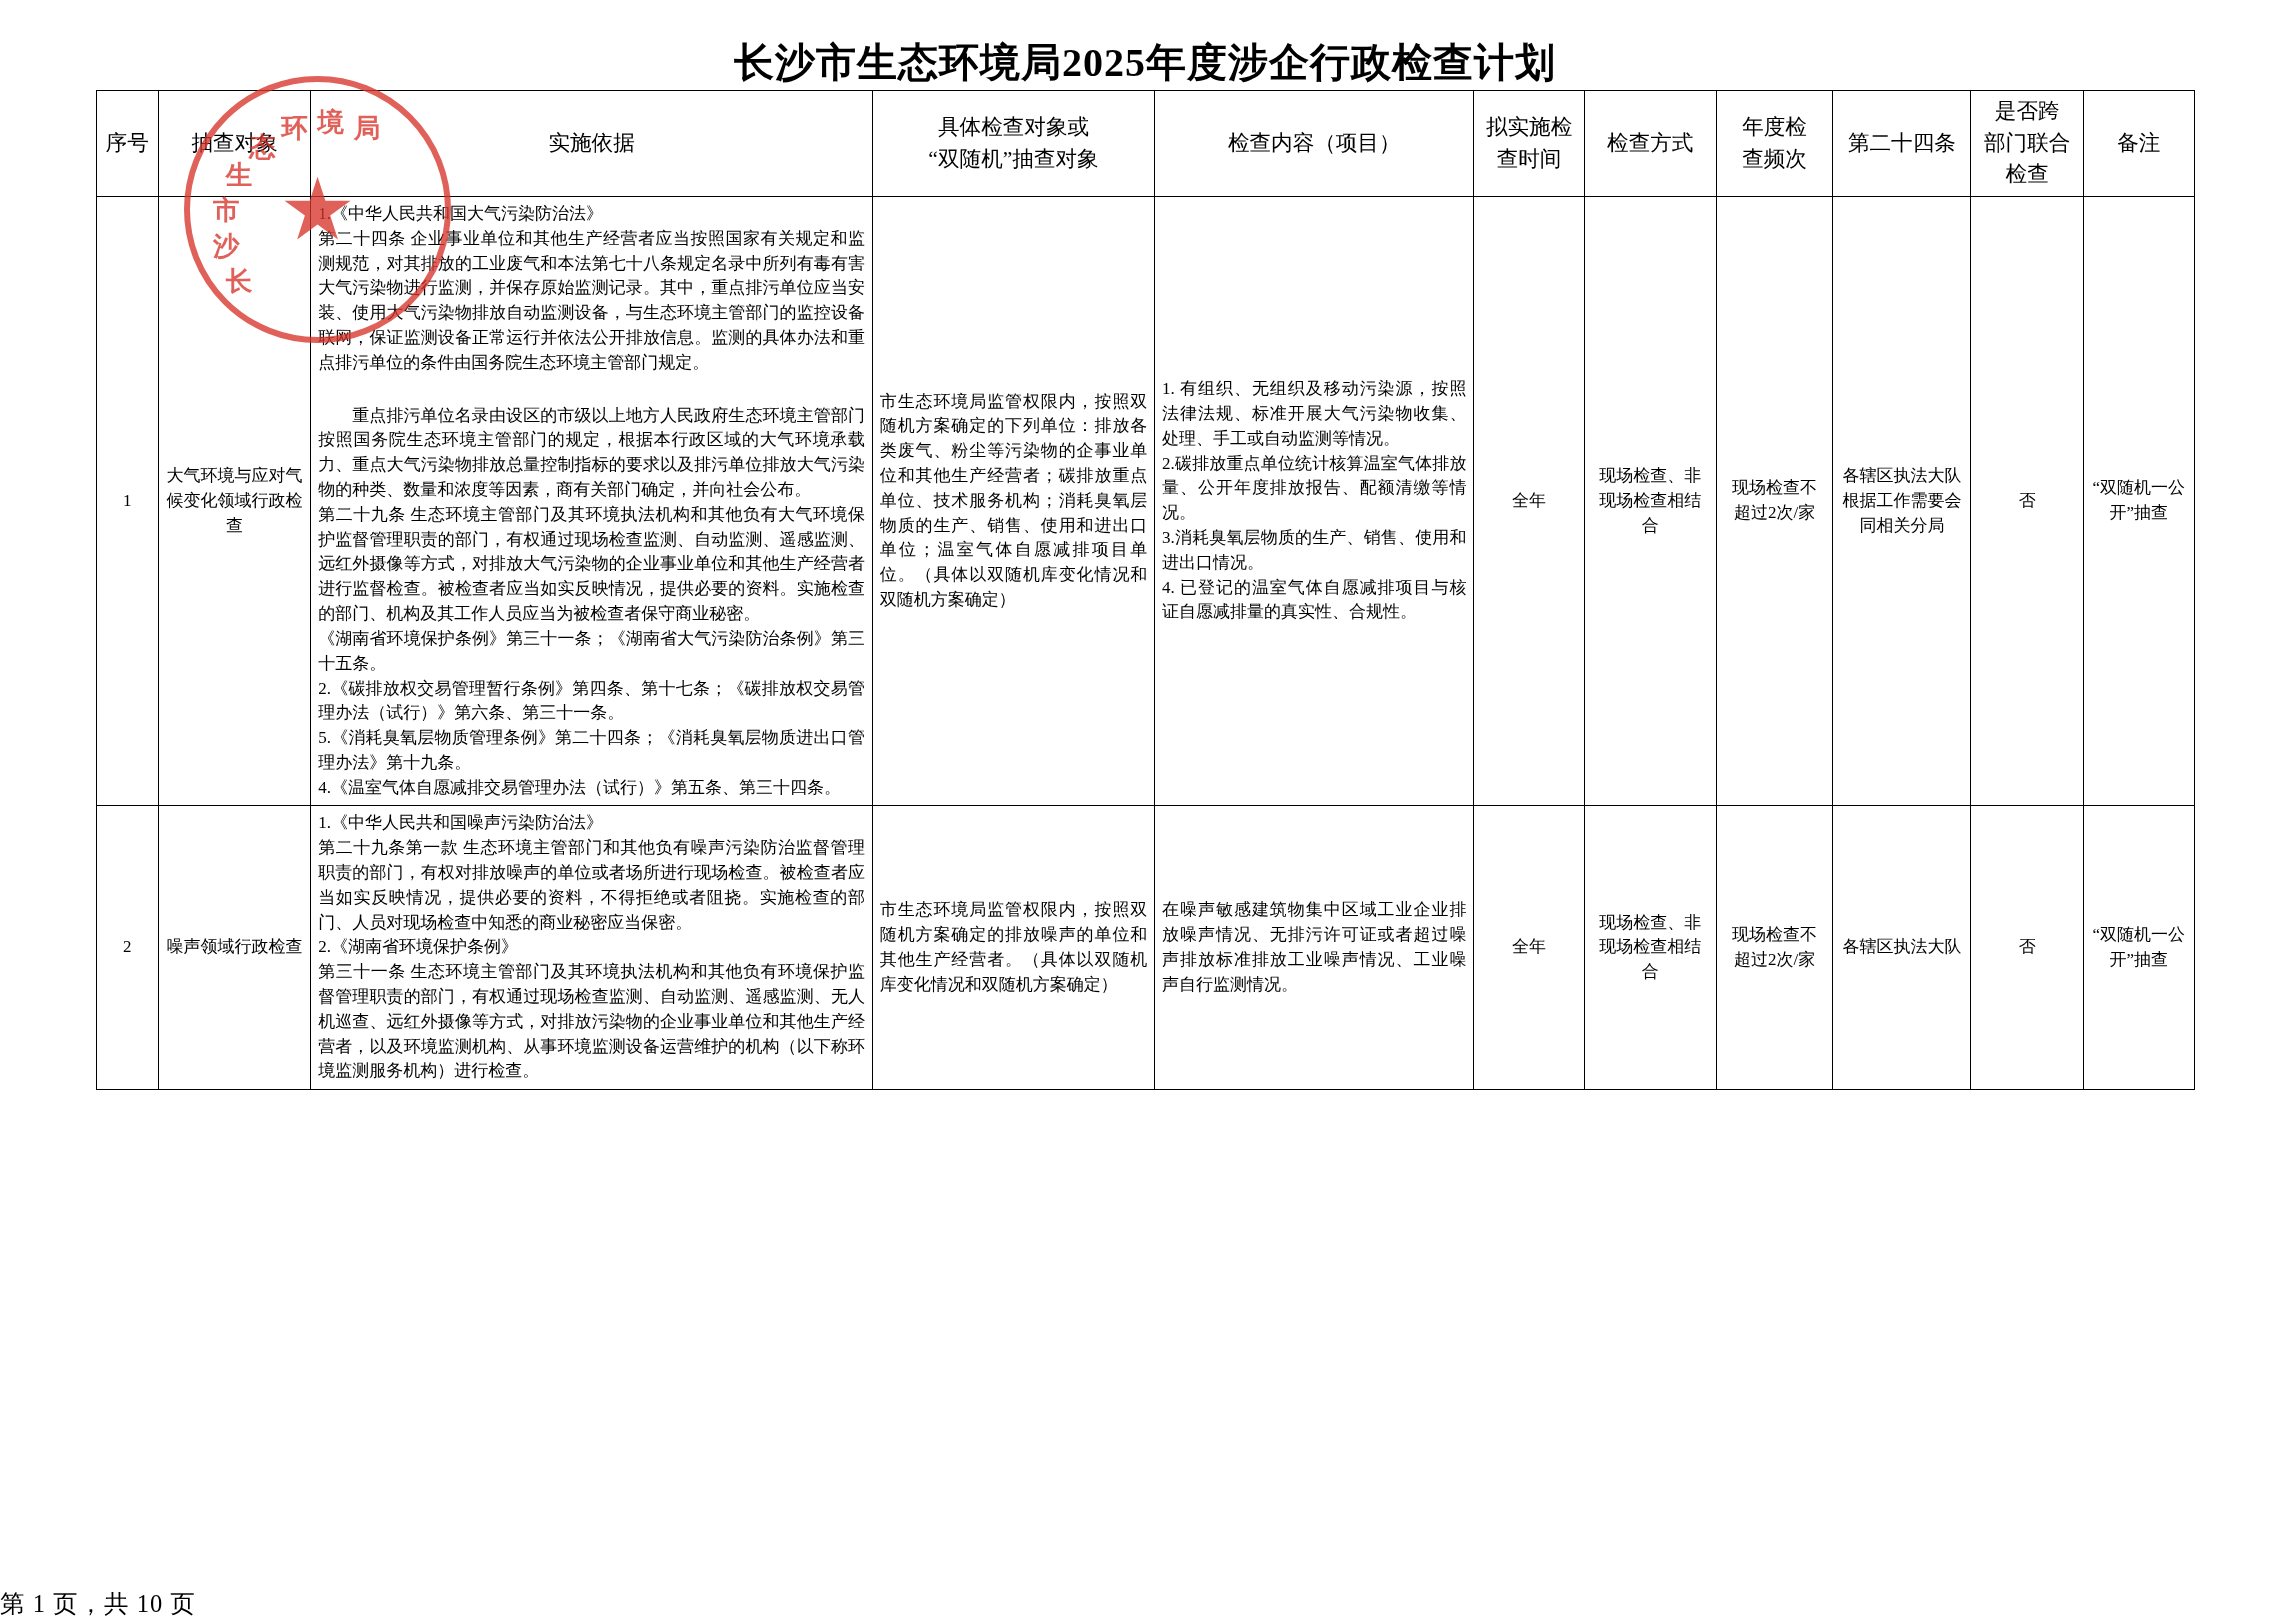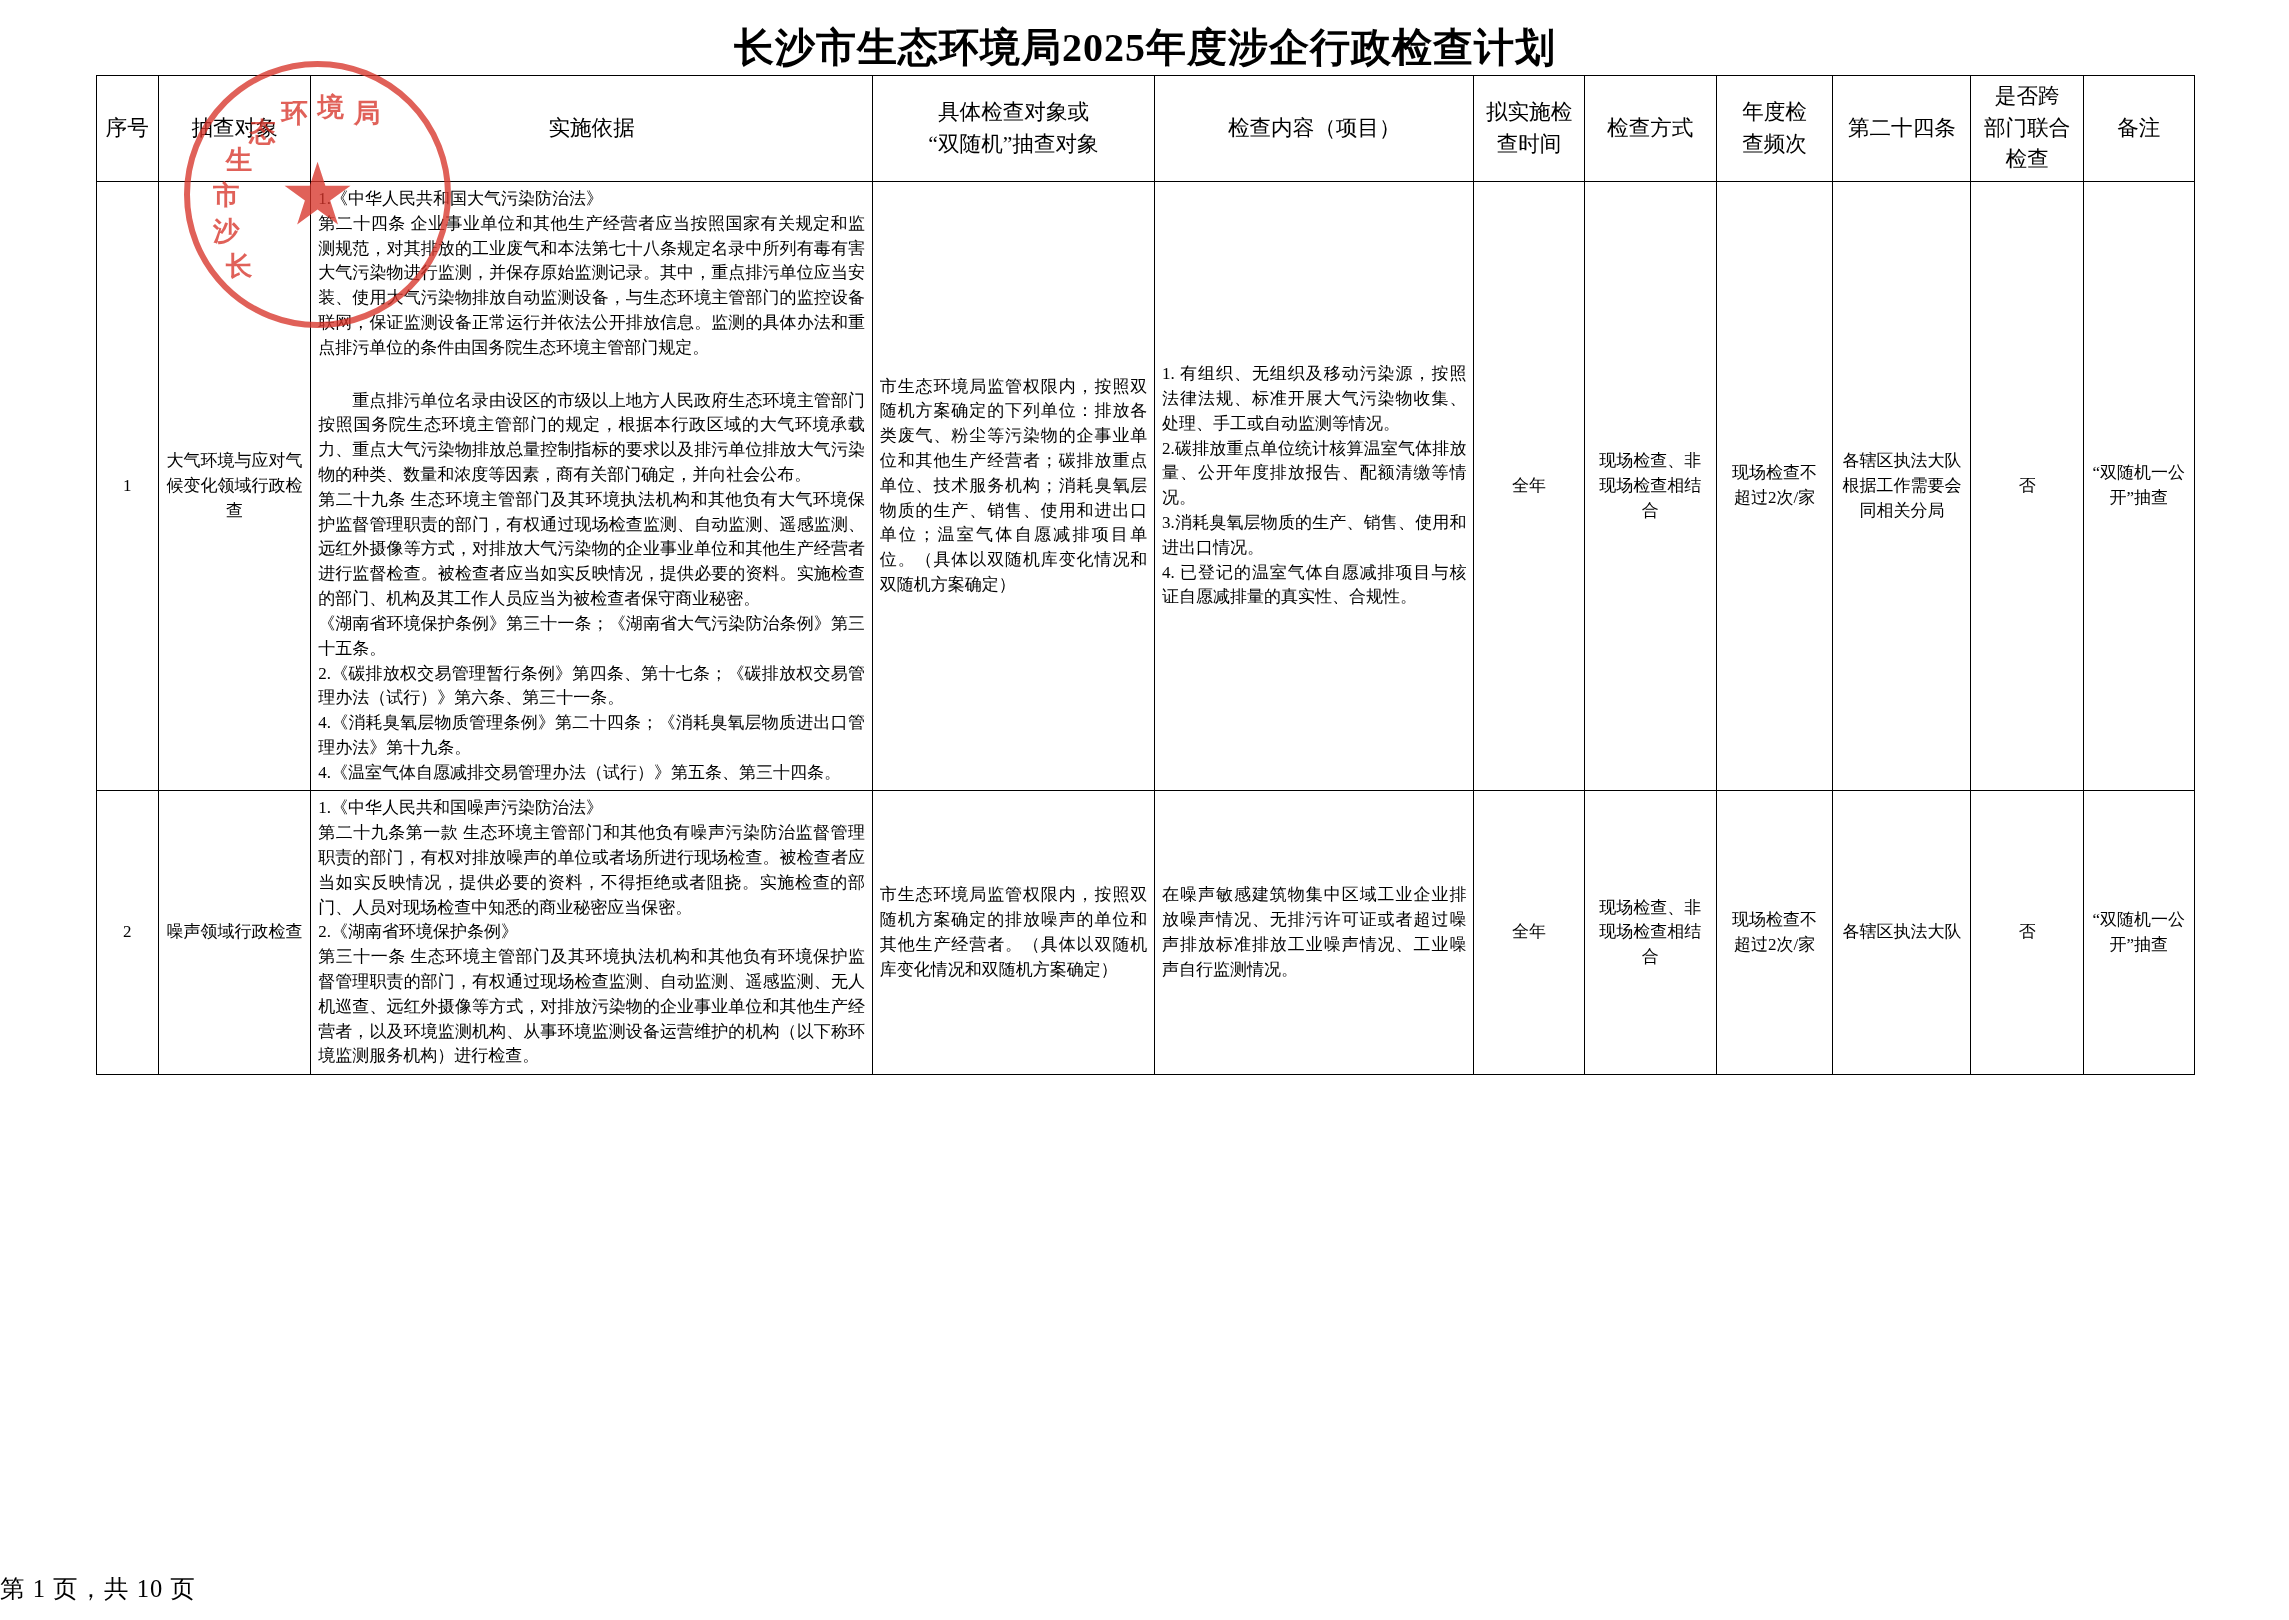--- a/index.html
+++ b/index.html
@@ -20,21 +20,21 @@
     width: 2290px;
     height: 1620px;
     box-sizing: border-box;
     padding: 0;
   }
   .doc-title {
     text-align: center;
     font-size: 40px;
     font-weight: bold;
     letter-spacing: 1px;
-    margin-top: 20px;
+    margin-top: 35px;
     font-family: "Liberation Serif", "DejaVu Serif", serif;
   }
   .meta-row {
     position: relative;
     margin: 29px 98px 13.7px 98px;
     height: 33px;
     font-size: 22.5px;
   }
   .meta-left {
     position: absolute;
@@ -211,21 +211,21 @@
       <tr>
         <td class="idx">1</td>
         <td class="item">大气环境与应对气候变化领域行政检查</td>
         <td class="basis">
           <p>1.《中华人民共和国大气污染防治法》</p>
           <p>第二十四条  企业事业单位和其他生产经营者应当按照国家有关规定和监测规范，对其排放的工业废气和本法第七十八条规定名录中所列有毒有害大气污染物进行监测，并保存原始监测记录。其中，重点排污单位应当安装、使用大气污染物排放自动监测设备，与生态环境主管部门的监控设备联网，保证监测设备正常运行并依法公开排放信息。监测的具体办法和重点排污单位的条件由国务院生态环境主管部门规定。</p>
           <p class="ind">重点排污单位名录由设区的市级以上地方人民政府生态环境主管部门按照国务院生态环境主管部门的规定，根据本行政区域的大气环境承载力、重点大气污染物排放总量控制指标的要求以及排污单位排放大气污染物的种类、数量和浓度等因素，商有关部门确定，并向社会公布。</p>
           <p>第二十九条  生态环境主管部门及其环境执法机构和其他负有大气环境保护监督管理职责的部门，有权通过现场检查监测、自动监测、遥感监测、远红外摄像等方式，对排放大气污染物的企业事业单位和其他生产经营者进行监督检查。被检查者应当如实反映情况，提供必要的资料。实施检查的部门、机构及其工作人员应当为被检查者保守商业秘密。</p>
           <p>《湖南省环境保护条例》第三十一条；《湖南省大气污染防治条例》第三十五条。</p>
           <p>2.《碳排放权交易管理暂行条例》第四条、第十七条；《碳排放权交易管理办法（试行）》第六条、第三十一条。</p>
-          <p>4.《消耗臭氧层物质管理条例》第二十四条；《消耗臭氧层物质进出口管理办法》第十九条。</p>
+          <p>5.《消耗臭氧层物质管理条例》第二十四条；《消耗臭氧层物质进出口管理办法》第十九条。</p>
           <p>4.《温室气体自愿减排交易管理办法（试行）》第五条、第三十四条。</p>
         </td>
         <td class="objects">市生态环境局监管权限内，按照双随机方案确定的下列单位：排放各类废气、粉尘等污染物的企事业单位和其他生产经营者；碳排放重点单位、技术服务机构；消耗臭氧层物质的生产、销售、使用和进出口单位；温室气体自愿减排项目单位。（具体以双随机库变化情况和双随机方案确定）</td>
         <td class="content">
           <p>1. 有组织、无组织及移动污染源，按照法律法规、标准开展大气污染物收集、处理、手工或自动监测等情况。</p>
           <p>2.碳排放重点单位统计核算温室气体排放量、公开年度排放报告、配额清缴等情况。</p>
           <p>3.消耗臭氧层物质的生产、销售、使用和进出口情况。</p>
           <p>4. 已登记的温室气体自愿减排项目与核证自愿减排量的真实性、合规性。</p>
         </td>
         <td class="center">全年</td>

